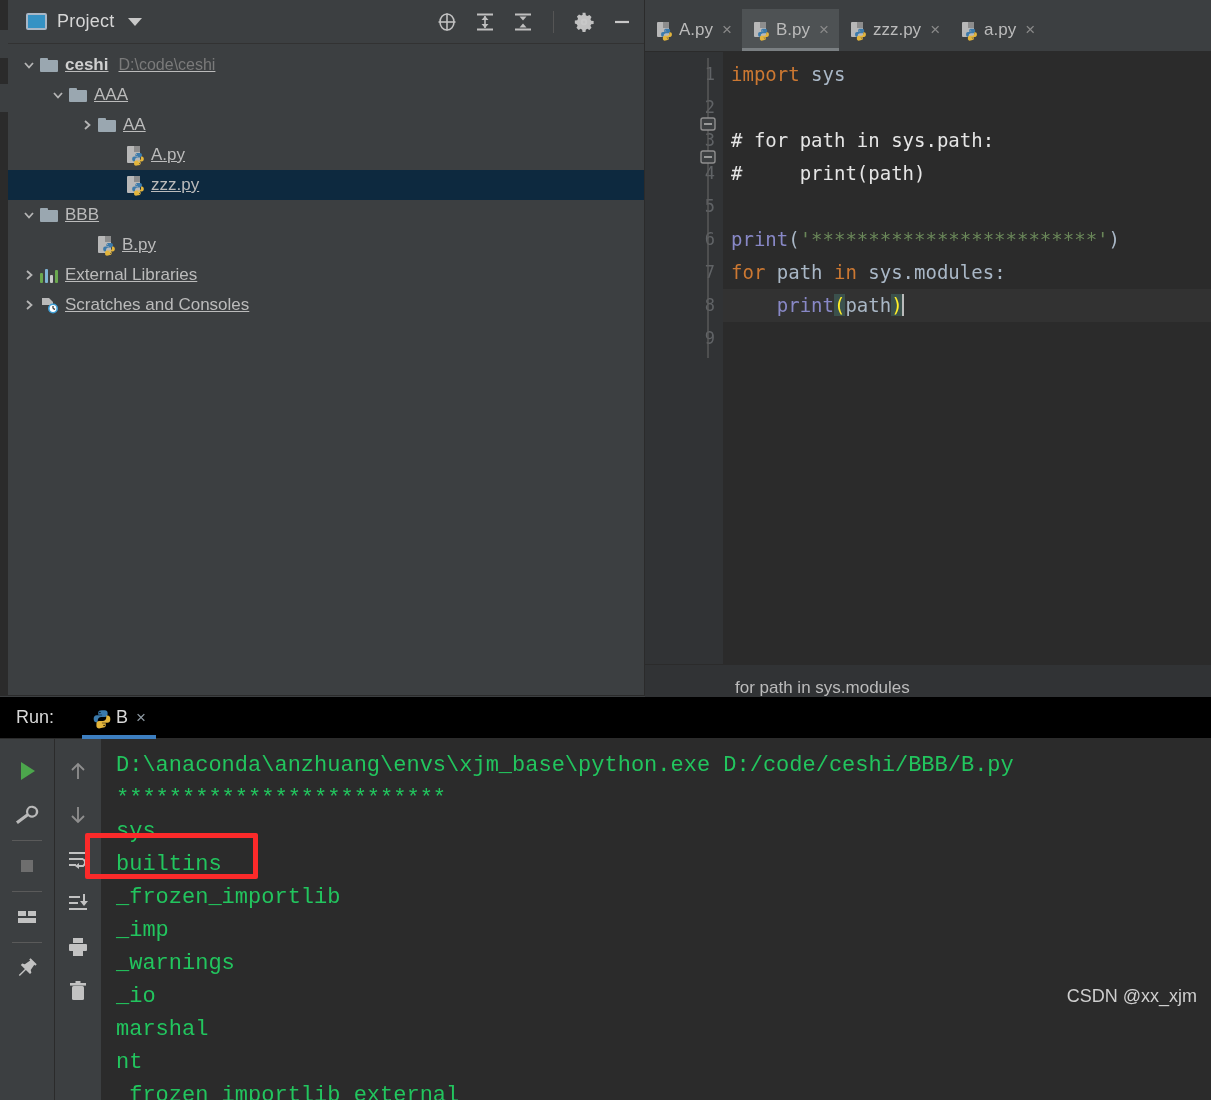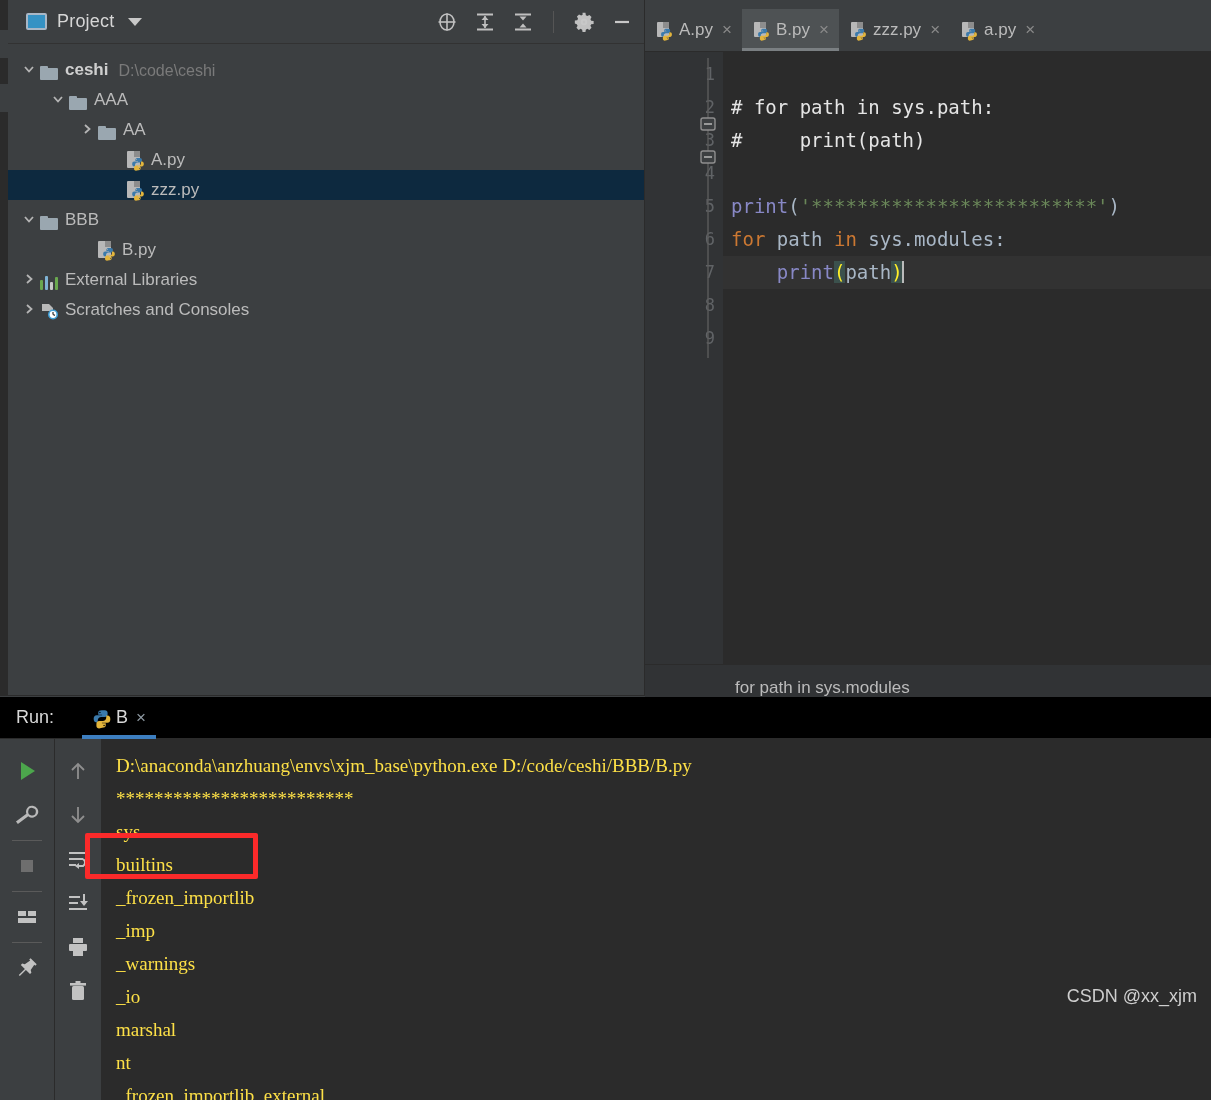--- a/index.html
+++ b/index.html
@@ -50,22 +50,22 @@
   .proj-tools {
     position: absolute; right: 10px; top: 0; height: 44px;
     display: flex; align-items: center; gap: 14px;
   }
   .tool-ic { width: 24px; height: 24px; display:flex; align-items:center; justify-content:center; cursor:pointer;}
   .tool-sep { width:1px; height:22px; background:#555; margin:0 4px; }
 
   
   .tree { padding-top: 6px; font-size: 17px; color: #bbbbbb; }
   .tree-row {
-    display: flex; align-items: flex-end; height: 30px;
-    padding-left: 10px; white-space: nowrap; cursor: default;
+    display: flex; align-items: center; height: 30px;
+    padding-left: 10px; white-space: nowrap; cursor: default; text-decoration: underline;
   }
   .tree-row.selected { background: #0d293f; }
   .arrow {
     width: 22px; height: 22px; flex: 0 0 22px;
     display: flex; align-items: center; justify-content: center;
     color: #b0b0b0;
   }
   .arrow.blank { visibility: hidden; }
   .arrow svg { display:block; }
   .ic-folder {
@@ -169,22 +169,22 @@
     border-right:1px solid #2b2b2b;
   }
   .run-gutter2 {
     width:47px; flex:0 0 47px; background:#3c3f41;
     display:flex; flex-direction:column; align-items:center; padding-top:10px;
     border-right:1px solid #2b2b2b;
   }
   .gbtn { width:40px; height:44px; display:flex; align-items:center; justify-content:center; cursor:pointer;}
   .gdiv { width:30px; height:1px; background:#5a5a5a; margin:3px 0; }
   .console {
-    flex:1; background:#2b2b2b; color:#fde047;
-    font-family:Liberation Serif, serif; font-size:19px;
+    flex:1; background:#2b2b2b; color:#22c55e;
+    font-family:Liberation Mono, monospace; font-size:22px;
     padding:10px 0 0 14px; position:relative; overflow:hidden;
   }
   .console .cline { height:33px; line-height:33px; white-space:pre; }
   .redbox {
     position:absolute; left:85px; top:833px; width:173px; height:46px;
     border:5px solid #fb2a2a; border-radius:2px; pointer-events:none;
   }
   .watermark {
     position:absolute; right:14px; bottom:8px; color:#cfcfcf;
     font-size:18px; font-family:"Liberation Sans", sans-serif;
@@ -426,20 +426,21 @@
             </g>
             <g>
               <rect x="4" y="93" width="14" height="12" rx="2" fill="#3c3f41" stroke="#8f8f8f" stroke-width="1.4"></rect>
               <line x1="7" y1="99" x2="15" y2="99" stroke="#c0c0c0" stroke-width="1.4"></line>
             </g>
           </svg>
         </div>
       </div>
 
       <div class="code">
+        <div class="line"><span class="kw">import</span><span class="plain"> sys</span></div>
         <div class="line"></div>
         <div class="line"><span class="cmt"># for path in sys.path:</span></div>
         <div class="line"><span class="cmt">#     print(path)</span></div>
         <div class="line"></div>
         <div class="line"><span class="fn">print</span><span class="plain">(</span><span class="str">'*************************'</span><span class="plain">)</span></div>
         <div class="line"><span class="kw">for</span><span class="plain"> path </span><span class="kw">in</span><span class="plain"> sys.modules:</span></div>
         <div class="line cur"><span class="plain">    </span><span class="fn">print</span><span class="brace-hl">(</span><span class="plain">path</span><span class="brace-hl">)</span><span class="caret"></span></div>
         <div class="line"></div>
       </div>
     </div>

